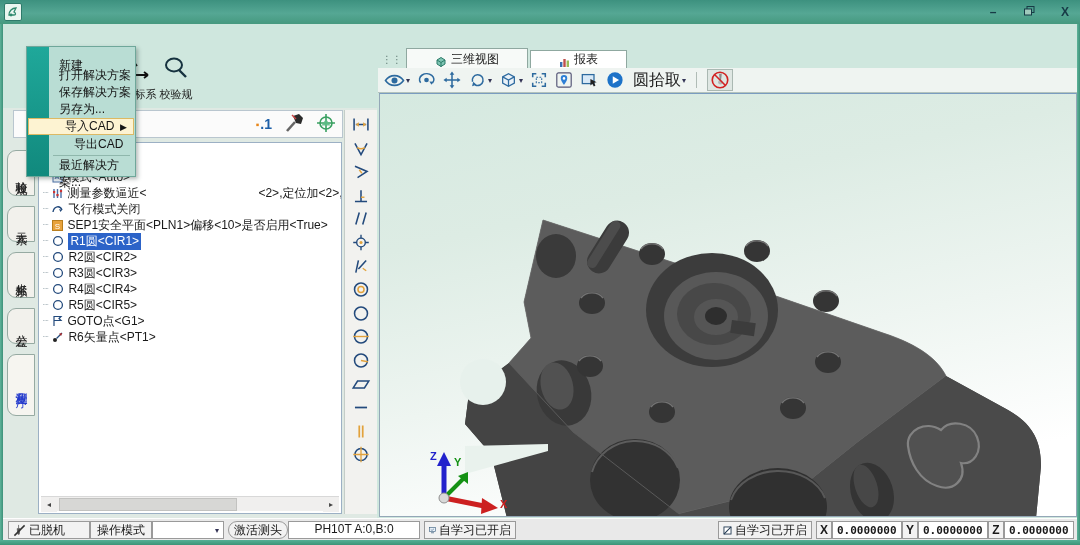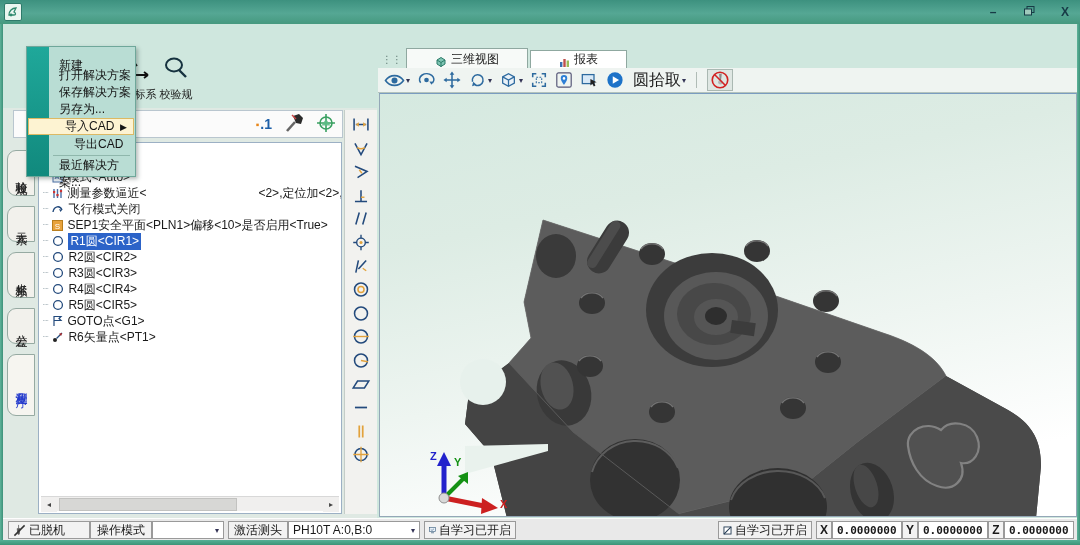--- a/index.html
+++ b/index.html
@@ -533,24 +533,24 @@
         </svg>
       <span>已脱机</span>
     </div>
     <div class="seg" style="left:90px;width:62px;justify-content:center;">
       <span>操作模式</span>
     </div>
     <div class="seg combo" style="left:152px;width:72px;background:#fff;">
       <span></span>
       <span class="dd">▾</span>
     </div>
-    <div class="seg" style="left:228px;width:60px;justify-content:center;">
+    <div class="seg" style="left:228px;width:60px;justify-content:center;border-radius:9px;">
       <span>激活测头</span>
     </div>
-    <div class="seg combo" style="left:288px;width:132px;background:#fff;">
+    <div class="seg combo" style="left:288px;width:132px;background:#fff;flex-direction:column;">
       <span>PH10T A:0,B:0</span>
       <span class="dd">▾</span>
     </div>
     <div class="seg" style="left:424px;width:92px;">
       <svg width="13" height="12" viewBox="0 0 14 13">
           <rect x="1" y="1.5" width="12" height="8" fill="#e8f0f8" stroke="#345a7a" stroke-width="1.2"></rect>
           <path d="M4 12 h6" stroke="#345a7a" stroke-width="1.4"></path>
           <path d="M3.5 5.5 l2.5 2 4 -3.5" fill="none" stroke="#345a7a" stroke-width="1.1"></path>
         </svg>
       <span>自学习已开启</span>

